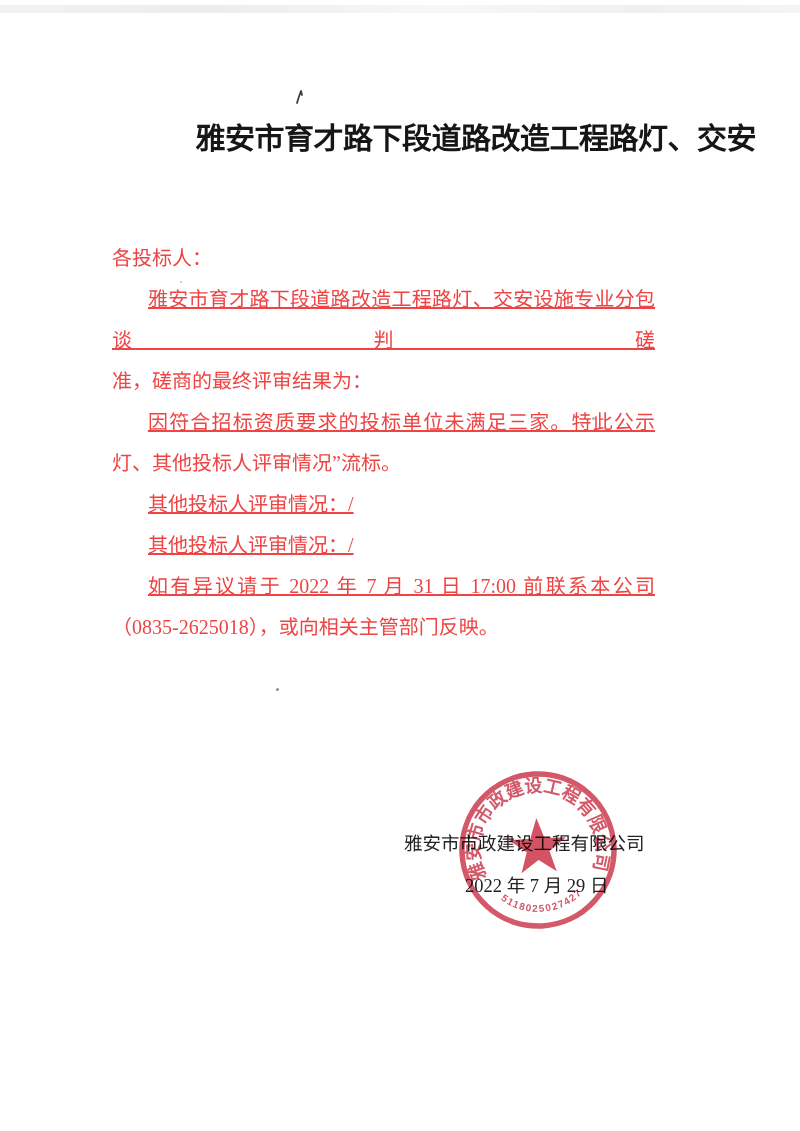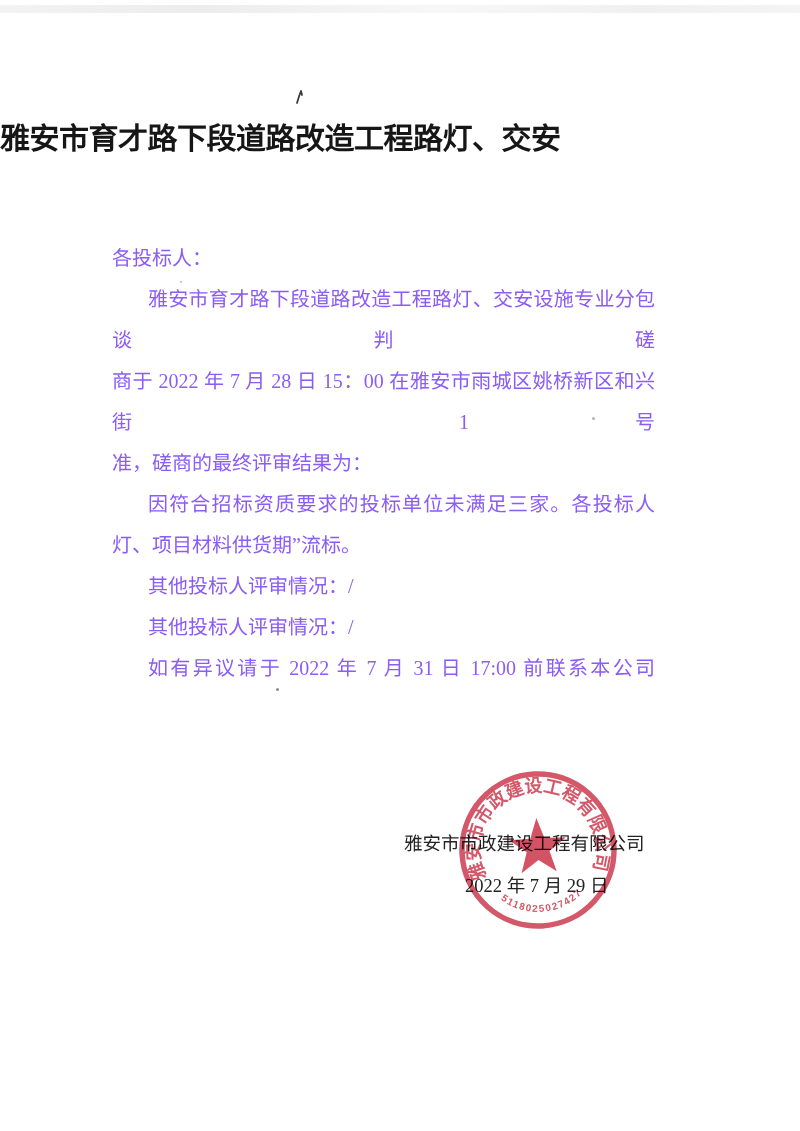--- a/index.html
+++ b/index.html
@@ -17,39 +17,39 @@
     top: 5px; left: 0;
     width: 100%; height: 8px;
     background: linear-gradient(90deg, #f0f0f0 0%, #e9e9e9 25%, #f6f6f6 55%, #ededed 80%, #f2f2f2 100%);
     opacity: 0.85;
   }
   .title-block {
     position: absolute;
     top: 117px;
     left: 0;
     width: 756px;
-    text-align: left;
+    text-align: right;
     font-family: "Liberation Sans", "DejaVu Sans", sans-serif;
     font-weight: 700;
     font-size: 30px;
     line-height: 44px;
     color: #161616;
     letter-spacing: -0.5px;
   }
   .body-block {
     position: absolute;
     top: 238px;
     left: 112px;
     width: 543px;
     font-size: 20px;
     line-height: 41px;
-    color: #8b5cf6;
+    color: #ef4444;
   }
   .ln { white-space: nowrap; }
-  .ln.indent { text-indent: 1.8em; }
+  .ln.indent { text-indent: 1.8em; text-decoration: underline; }
   .ln.just {
     white-space: normal;
     text-align: justify;
     text-align-last: justify;
   }
   .sig-company {
     position: absolute;
     top: 829px;
     left: 404px;
     font-size: 18.5px;
@@ -100,27 +100,27 @@
 
   <div class="scan-band"></div>
 
   <div class="title-block">
     <div>雅安市育才路下段道路改造工程路灯、交安</div>
   </div>
 
   <div class="body-block">
     <div class="ln">各投标人：</div>
     <div class="ln indent just">雅安市育才路下段道路改造工程路灯、交安设施专业分包谈判磋</div>
-    <div class="ln just">商于 2022 年 7 月 28 日 15：00 在雅安市雨城区姚桥新区和兴街 1 号</div>
     <div class="ln">准，磋商的最终评审结果为：</div>
-    <div class="ln indent just">因符合招标资质要求的投标单位未满足三家。各投标人</div>
-    <div class="ln">灯、项目材料供货期”流标。</div>
+    <div class="ln indent just">因符合招标资质要求的投标单位未满足三家。特此公示</div>
+    <div class="ln">灯、其他投标人评审情况”流标。</div>
     <div class="ln indent">其他投标人评审情况：/</div>
     <div class="ln indent">其他投标人评审情况：/</div>
     <div class="ln indent just">如有异议请于 2022 年 7 月 31 日 17:00 前联系本公司</div>
+    <div class="ln">（0835-2625018），或向相关主管部门反映。</div>
   </div>
 
   <div class="sig-company">雅安市市政建设工程有限公司</div>
   <div class="sig-date">2022 年 7 月 29 日</div>
 
   <svg class="seal" viewBox="0 0 170 170" xmlns="http://www.w3.org/2000/svg">
     <defs>
       <path id="sealTopArc" d="M 32.4 109.5 A 58 58 0 1 1 137.6 109.5" fill="none"></path>
       <path id="sealBottomArc" d="M 43.5 131.1 A 62 62 0 0 0 126.5 131.1" fill="none"></path>
     </defs>

